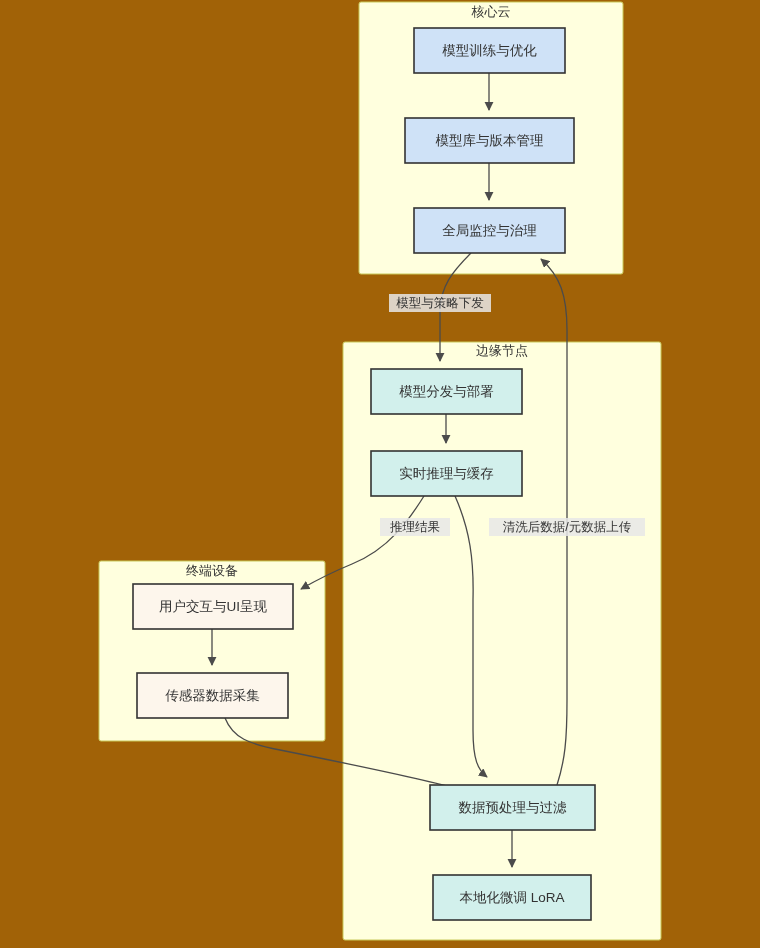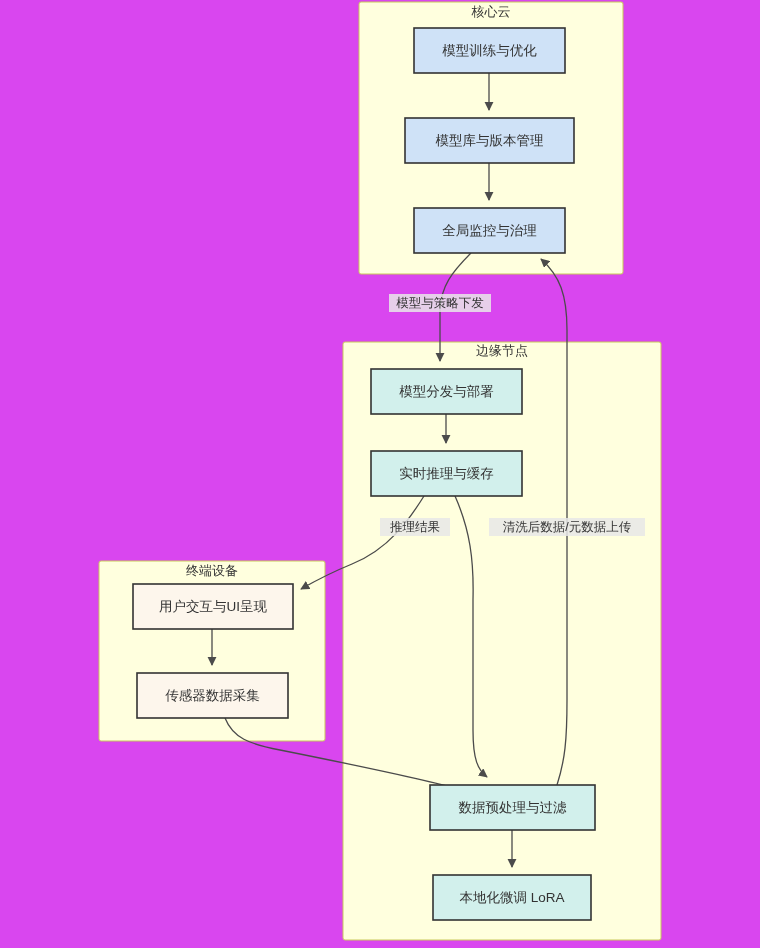--- a/index.html
+++ b/index.html
@@ -1,17 +1,17 @@
 <!DOCTYPE html>
 <html><head>
 <meta charset="utf-8">
 <style>
   html,body{margin:0;padding:0;background:#ffffff;}
   body{width:760px;height:948px;font-family:"Liberation Sans","DejaVu Sans",sans-serif;}
-  #stage{position:relative;width:760px;height:948px;overflow:hidden;background:#d946ef;}
+  #stage{position:relative;width:760px;height:948px;overflow:hidden;background:#a16207;}
   svg#canvas{position:absolute;left:0;top:0;width:760px;height:948px;}
   .cluster-rect{fill:#ffffde;stroke:#c9c95a;stroke-width:1;}
   .cluster-title{font-size:13px;fill:#333333;text-anchor:middle;dominant-baseline:middle;}
   .node-rect{stroke:#333333;stroke-width:1.6;}
   .fill-blue{fill:#cfe2f7;}
   .fill-teal{fill:#d2f0ec;}
   .fill-cream{fill:#fdf6ec;}
   .node-label{font-size:13.5px;fill:#333333;text-anchor:middle;dominant-baseline:middle;}
   .edge-path{fill:none;stroke:#4b4b4b;stroke-width:1.3;}
   .edge-arrow{fill:#4b4b4b;stroke:none;}

